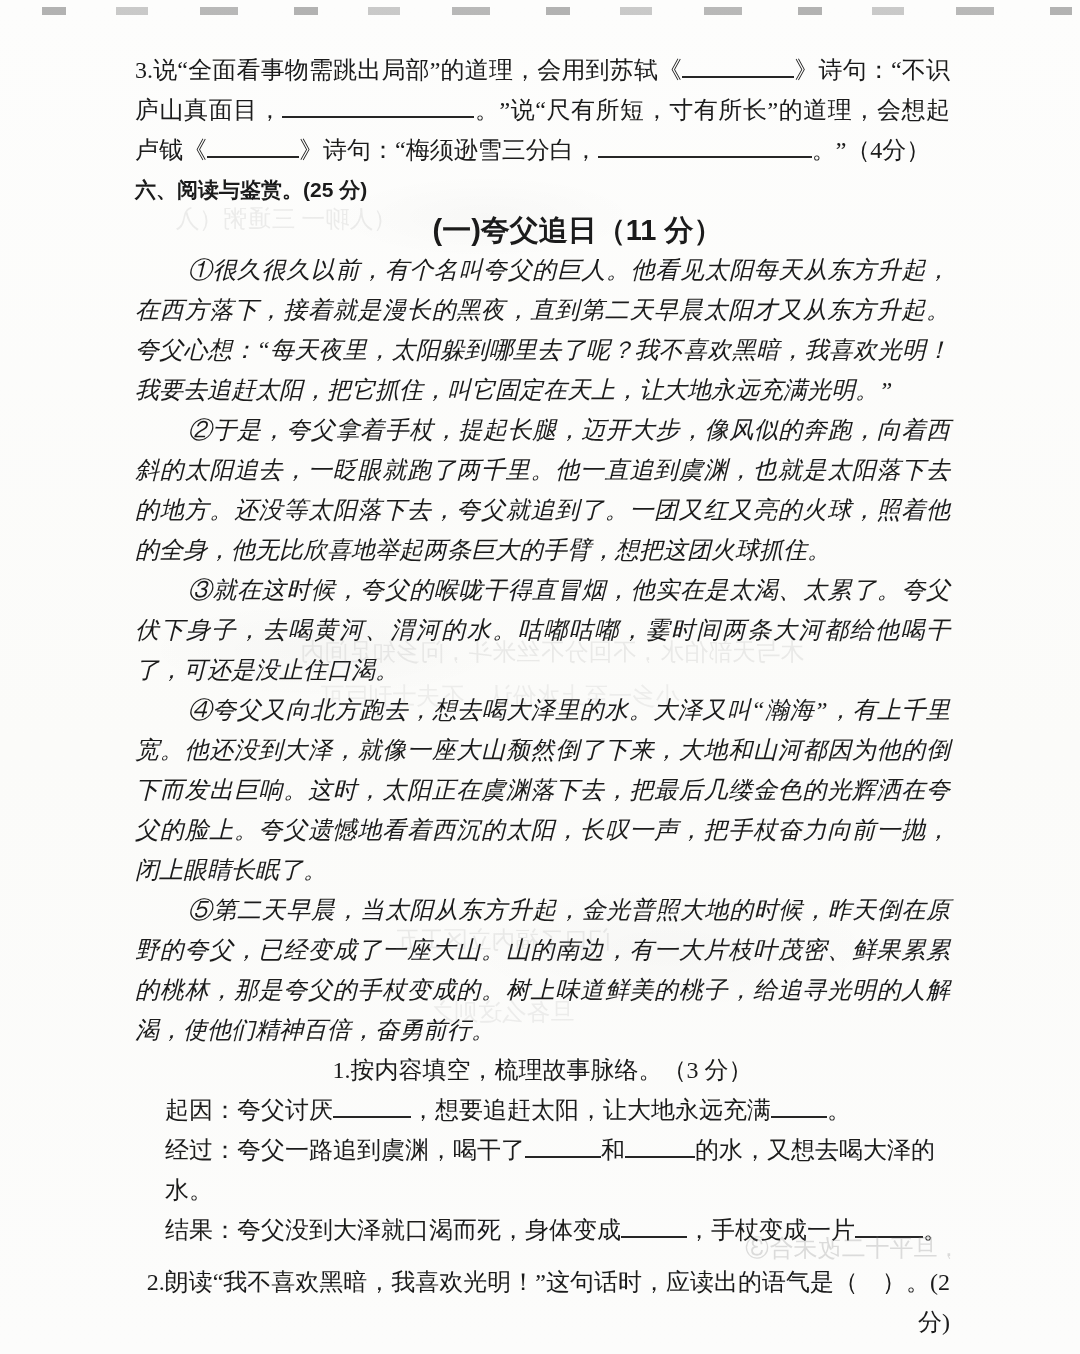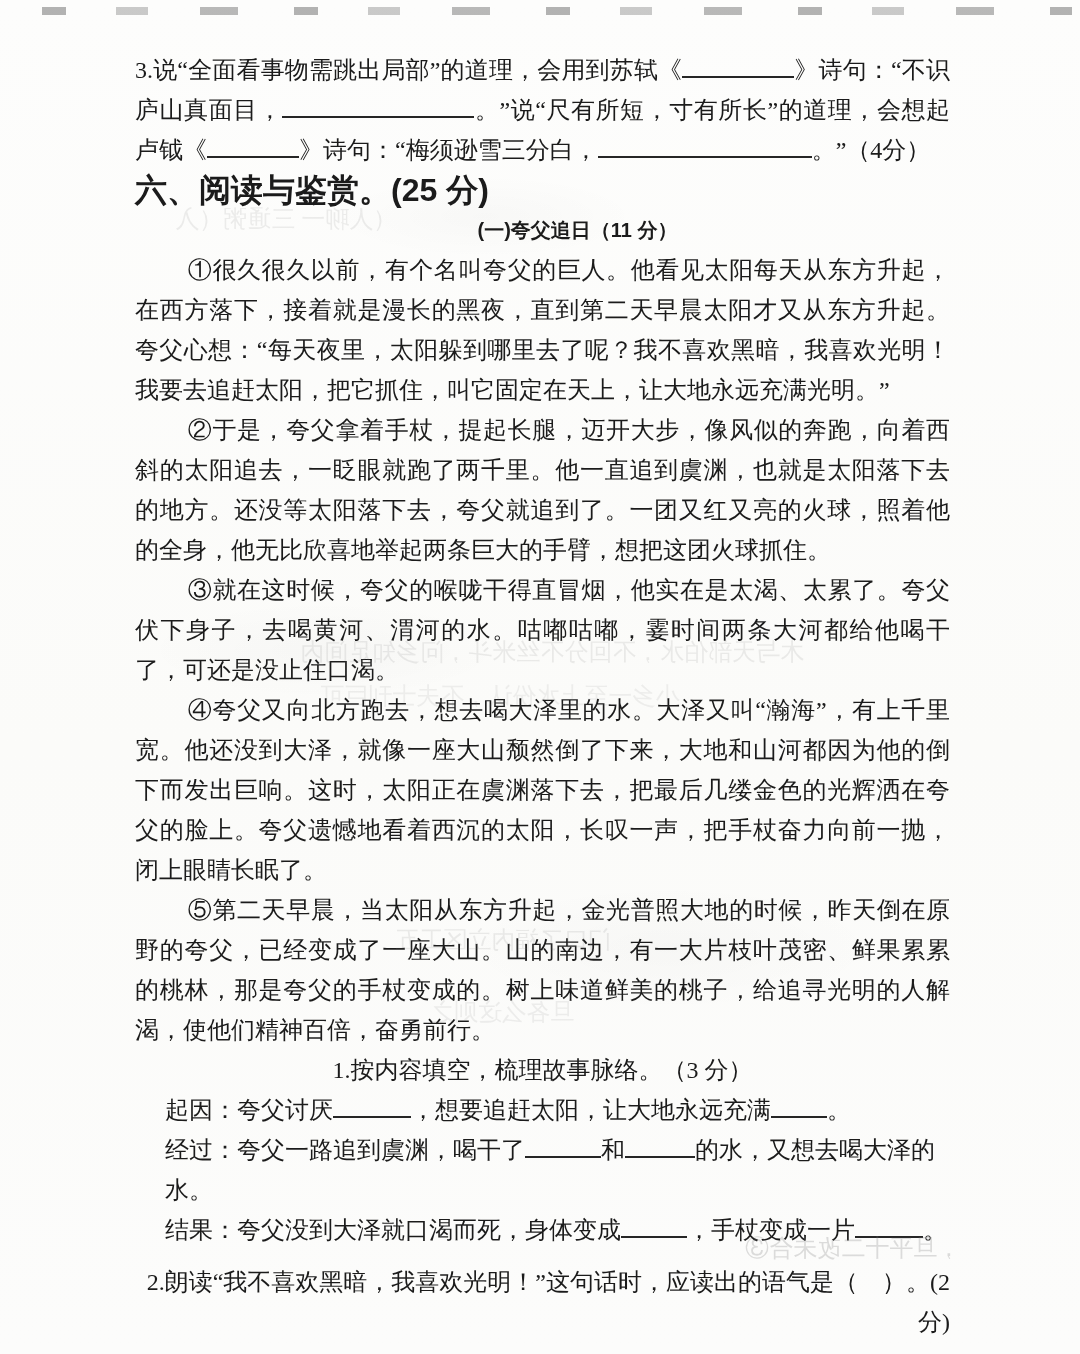--- a/index.html
+++ b/index.html
@@ -38,28 +38,28 @@
   p { margin:0; }
   .q3 { text-align:justify; }
   .blank {
     display:inline-block;
     border-bottom:2px solid #262626;
     height:.85em;
     vertical-align:baseline;
   }
   .sec-header {
     font-family:"Liberation Sans","DejaVu Sans",sans-serif;
-    font-weight:700; font-size:32px; text-align:left;
+    font-weight:700; font-size:21px; text-align:left;
   }
   .passage-title {
     font-family:"Liberation Sans","DejaVu Sans",sans-serif;
-    font-weight:700; font-size:20px;
+    font-weight:700; font-size:29px;
     text-align:center; transform:translateX(35px);
   }
-  .para { text-indent:2.2em; }
+  .para { text-indent:2.2em;font-style:italic; }
   .attribution { float:right; }
   .fill-line { padding-left:30px; text-align:left; }
   .q2-line { margin-top:12px; text-align:right; }
   .options {
     display:flex; gap:66px;
     padding-left:175px; margin-top:6px;
     text-align:left;
   }
   .option { white-space:nowrap; }
   .opt-label {

